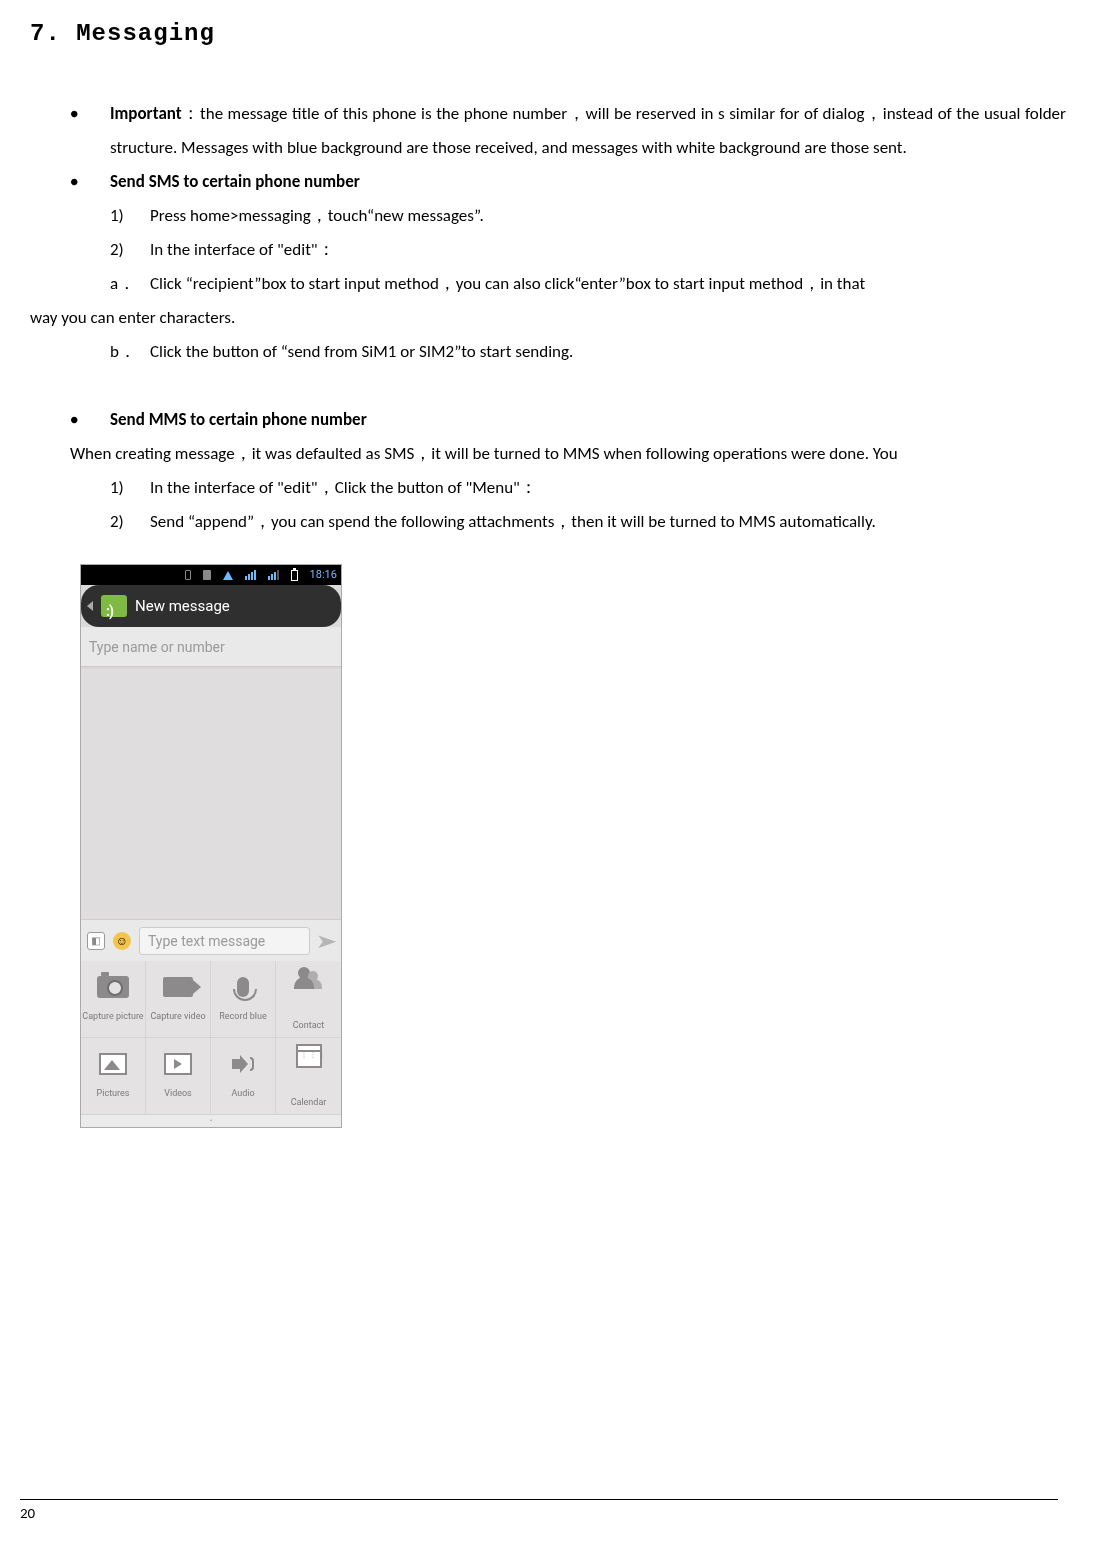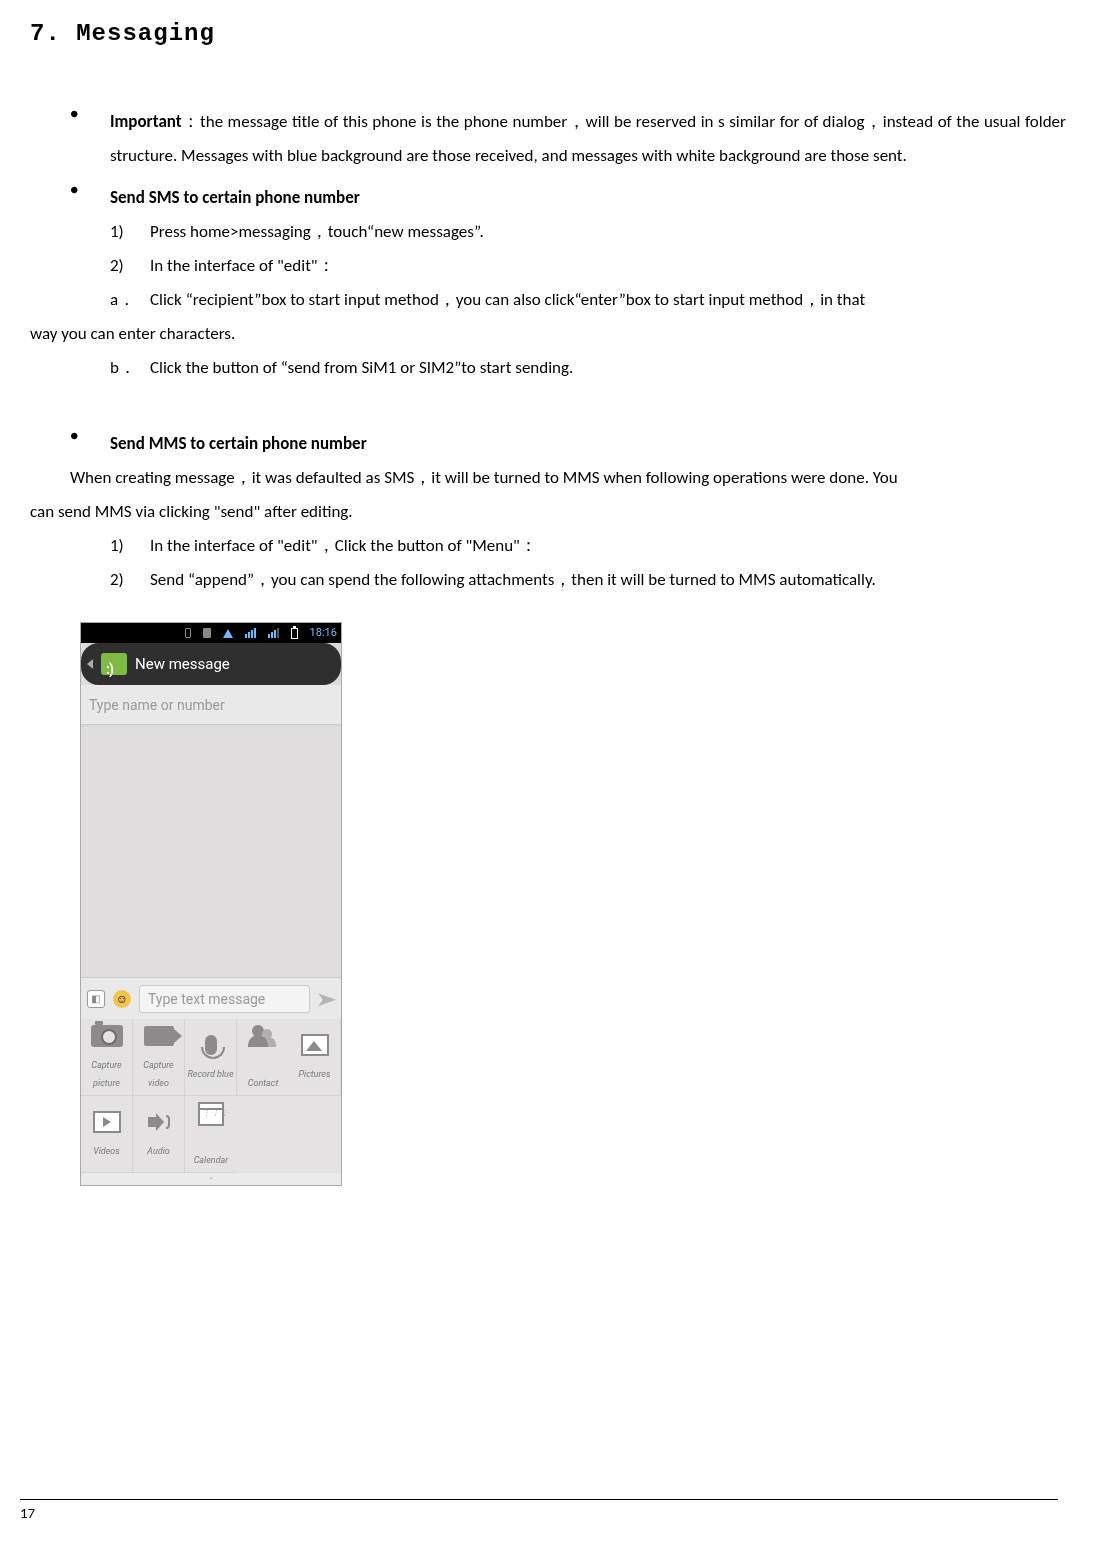--- a/index.html
+++ b/index.html
@@ -41,21 +41,21 @@
     align-items: flex-start;
     padding-left: 40px;
     text-align: justify;
   }
   .bullet-row > .bullet {
     width: 40px;
     flex-shrink: 0;
     font-size: 14px;
     line-height: 2.4;
   }
-  .bullet-row > .txt { flex: 1; margin-top: 8px; }
+  .bullet-row > .txt { flex: 1; }
   .strong { font-weight: bold; }
   .num-row { display: flex; padding-left: 80px; }
   .num-row > .num { width: 40px; flex-shrink: 0; }
   .num-row > .txt { flex: 1; }
   .letter-row { display: flex; padding-left: 80px; }
   .letter-row > .let { width: 40px; flex-shrink: 0; }
   .letter-row > .txt { flex: 1; }
   .noindent { padding-left: 0; }
   .indent-half { padding-left: 40px; }
 
@@ -163,24 +163,23 @@
     align-items: center;
     padding: 0 8px;
     color: #9a9a9a;
     font-size: 14px;
     text-align: right;
   }
   .send-ic { color:#b5b5b5; font-size:20px; transform: scaleX(1.3); }
   .attach-grid {
     background: #e4e2e3;
     display: grid;
-    grid-template-columns: repeat(5, 1fr);
+    grid-template-columns: repeat(4, 1fr);
     grid-template-rows: repeat(2, 1fr);
     height: 154px;
-    font-style: italic;
   }
   .att-cell {
     border-right: 1px solid #d5d3d4;
     border-bottom: 1px solid #d5d3d4;
     display: flex;
     flex-direction: column;
     align-items: center;
     justify-content: center;
     gap: 6px;
   }
@@ -277,21 +276,20 @@
     </div>
 
     <div style="height:34px"></div>
 
     <div class="bullet-row">
       <span class="bullet">●</span>
       <span class="txt strong">Send MMS to certain phone number</span>
     </div>
 
     <div class="indent-half">When creating message，it was defaulted as SMS，it will be turned to MMS when following operations were done. You</div>
-    <div class="noindent">can send MMS via clicking "send" after editing.</div>
 
     <div class="num-row">
       <span class="num">1)</span>
       <span class="txt">In the interface of "edit"，Click the button of "Menu"：</span>
     </div>
     <div class="num-row">
       <span class="num">2)</span>
       <span class="txt">Send  “append”，you can spend the following attachments，then it will be turned to MMS automatically.</span>
     </div>
 
@@ -391,14 +389,14 @@
             </div>
           <div class="att-label">Calendar</div>
         </div>
       </div>
 
       <div class="nav-bar">•</div>
     </div>
 
   </div>
 
-  <div class="page-number">17</div>
+  <div class="page-number">20</div>
 </div>
 
 </body></html>

